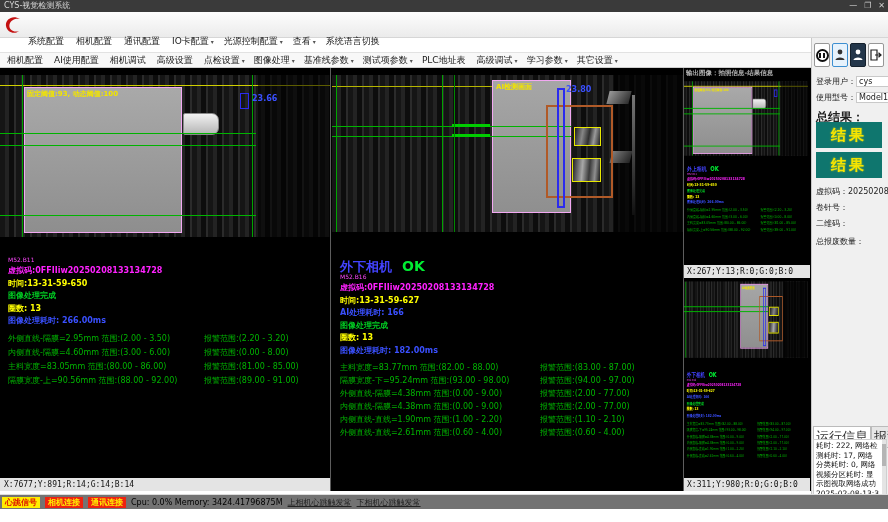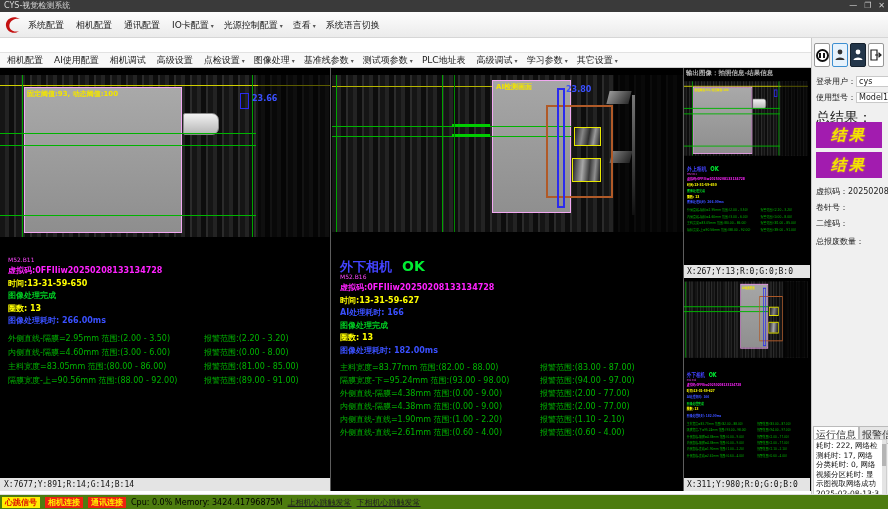--- a/index.html
+++ b/index.html
@@ -7,21 +7,21 @@
        font-family:"DejaVu Sans",sans-serif;-webkit-font-smoothing:antialiased;}
   
   .titlebar{position:absolute;left:0;top:0;width:888px;height:12px;background:#3a3a3a;}
   .title-text{position:absolute;left:4px;top:0;font-size:8px;line-height:12px;color:#d8d8d8;}
   .winbtns{position:absolute;right:3px;top:0;height:12px;display:flex;gap:7px;}
   .winbtn{font-size:8px;line-height:12px;color:#cccccc;}
   
   .menubar{position:absolute;left:0;top:12px;width:888px;height:26px;
            background:linear-gradient(#fdfdfd,#ebebeb);border-bottom:1px solid #d6d6d6;box-sizing:border-box;}
   .logo{position:absolute;left:3px;top:3px;width:20px;height:20px;}
-  .menu-items{position:absolute;left:28px;top:0;height:26px;display:flex;align-items:center;gap:10px;
+  .menu-items{position:absolute;left:28px;top:16px;height:26px;display:flex;align-items:center;gap:10px;
               font-size:9px;color:#1a1a1a;white-space:nowrap;}
   .arrow{font-size:6px;color:#555;margin-left:2px;}
   
   .tabstrip{position:absolute;left:0;top:38px;width:811px;height:14px;background:#f0f0f0;}
   .tab{display:inline-block;margin-left:4px;background:#ffffff;border:1px solid #bcbcbc;border-bottom:none;
        font-size:9px;height:13px;line-height:13px;padding:0 9px;color:#1a1a1a;}
   .toolbar{position:absolute;left:0;top:52px;width:811px;height:16px;background:#f8f8f8;
            border-top:1px solid #e2e2e2;border-bottom:1px solid #cfcfcf;box-sizing:border-box;
            display:flex;align-items:center;gap:9px;font-size:9px;color:#1a1a1a;padding-left:7px;white-space:nowrap;}
   
@@ -73,34 +73,34 @@
   .btnrow{position:absolute;left:2px;top:5px;display:flex;gap:2px;}
   .sbtn{width:16px;height:24px;background:#fff;border:1px solid #979797;border-radius:2px;
         display:flex;align-items:center;justify-content:center;box-sizing:border-box;}
   .sbtn.sel{border:1px solid #3d8fd1;background:#e6f2fc;}
   .sbtn.dark{background:#23364a;border-color:#14202c;}
   .pausering{width:13px;height:13px;border:2px solid #111;border-radius:50%;display:flex;
              align-items:center;justify-content:center;gap:1.5px;box-sizing:border-box;}
   .pbar{width:2px;height:5px;background:#111;}
   .srow{position:absolute;left:4px;font-size:8px;white-space:nowrap;}
   .sval{display:inline-block;min-width:30px;background:#fff;border:1px solid #c9c9c9;padding:0 2px;font-size:8px;}
-  .slabel-bold{font-weight:normal;font-size:14px;}
-  .result{position:absolute;left:4px;width:66px;height:26px;background:#a21caf;display:flex;align-items:center;
+  .slabel-bold{font-weight:bold;font-size:12px;}
+  .result{position:absolute;left:4px;width:66px;height:26px;background:#0f766e;display:flex;align-items:center;
           justify-content:center;color:#f5e400;font-size:15px;font-weight:bold;letter-spacing:3px;
-          text-shadow:0 0 2px rgba(245,228,0,0.65);font-style:italic;}
+          text-shadow:0 0 2px rgba(245,228,0,0.65);}
   .sidetabs{position:absolute;left:1px;top:388px;display:flex;}
-  .stab{font-size:10px;padding:1px 2px;border:1px solid #bbb;background:#e6e6e6;white-space:nowrap;color:#333;text-align:center;}
+  .stab{font-size:13px;padding:1px 2px;border:1px solid #bbb;background:#e6e6e6;white-space:nowrap;color:#333;text-align:center;}
   .stab.active{background:#fff;}
   .logbox{position:absolute;left:1px;top:401px;width:74px;height:60px;background:#fff;border:1px solid #cfcfcf;
           font-size:7.5px;line-height:9.5px;color:#111;padding:1px 6px 1px 2px;box-sizing:border-box;
           overflow:hidden;word-break:break-all;}
   .logscroll{position:absolute;right:0;top:0;width:4px;height:100%;background:#e4e4e4;}
   .logthumb{position:absolute;right:0;top:4px;width:4px;height:22px;background:#b5b5b5;}
   
-  .statusbar{position:absolute;left:0;top:494px;width:888px;height:15px;background:#4d7c0f;
+  .statusbar{position:absolute;left:0;top:494px;width:888px;height:15px;background:#737373;
              border-top:1px solid #ddd;display:flex;align-items:center;gap:5px;font-size:8px;
              padding-left:2px;box-sizing:border-box;white-space:nowrap;}
   .badge{padding:0 3px;height:11px;line-height:11px;font-weight:bold;}
   .badge.hb{background:#ffee00;color:#dd1100;}
   .badge.red{background:#ee2211;color:#ffee00;}
   .camstat{color:#222;text-decoration:underline;}
 </style>
 </head>
 <body>
 

